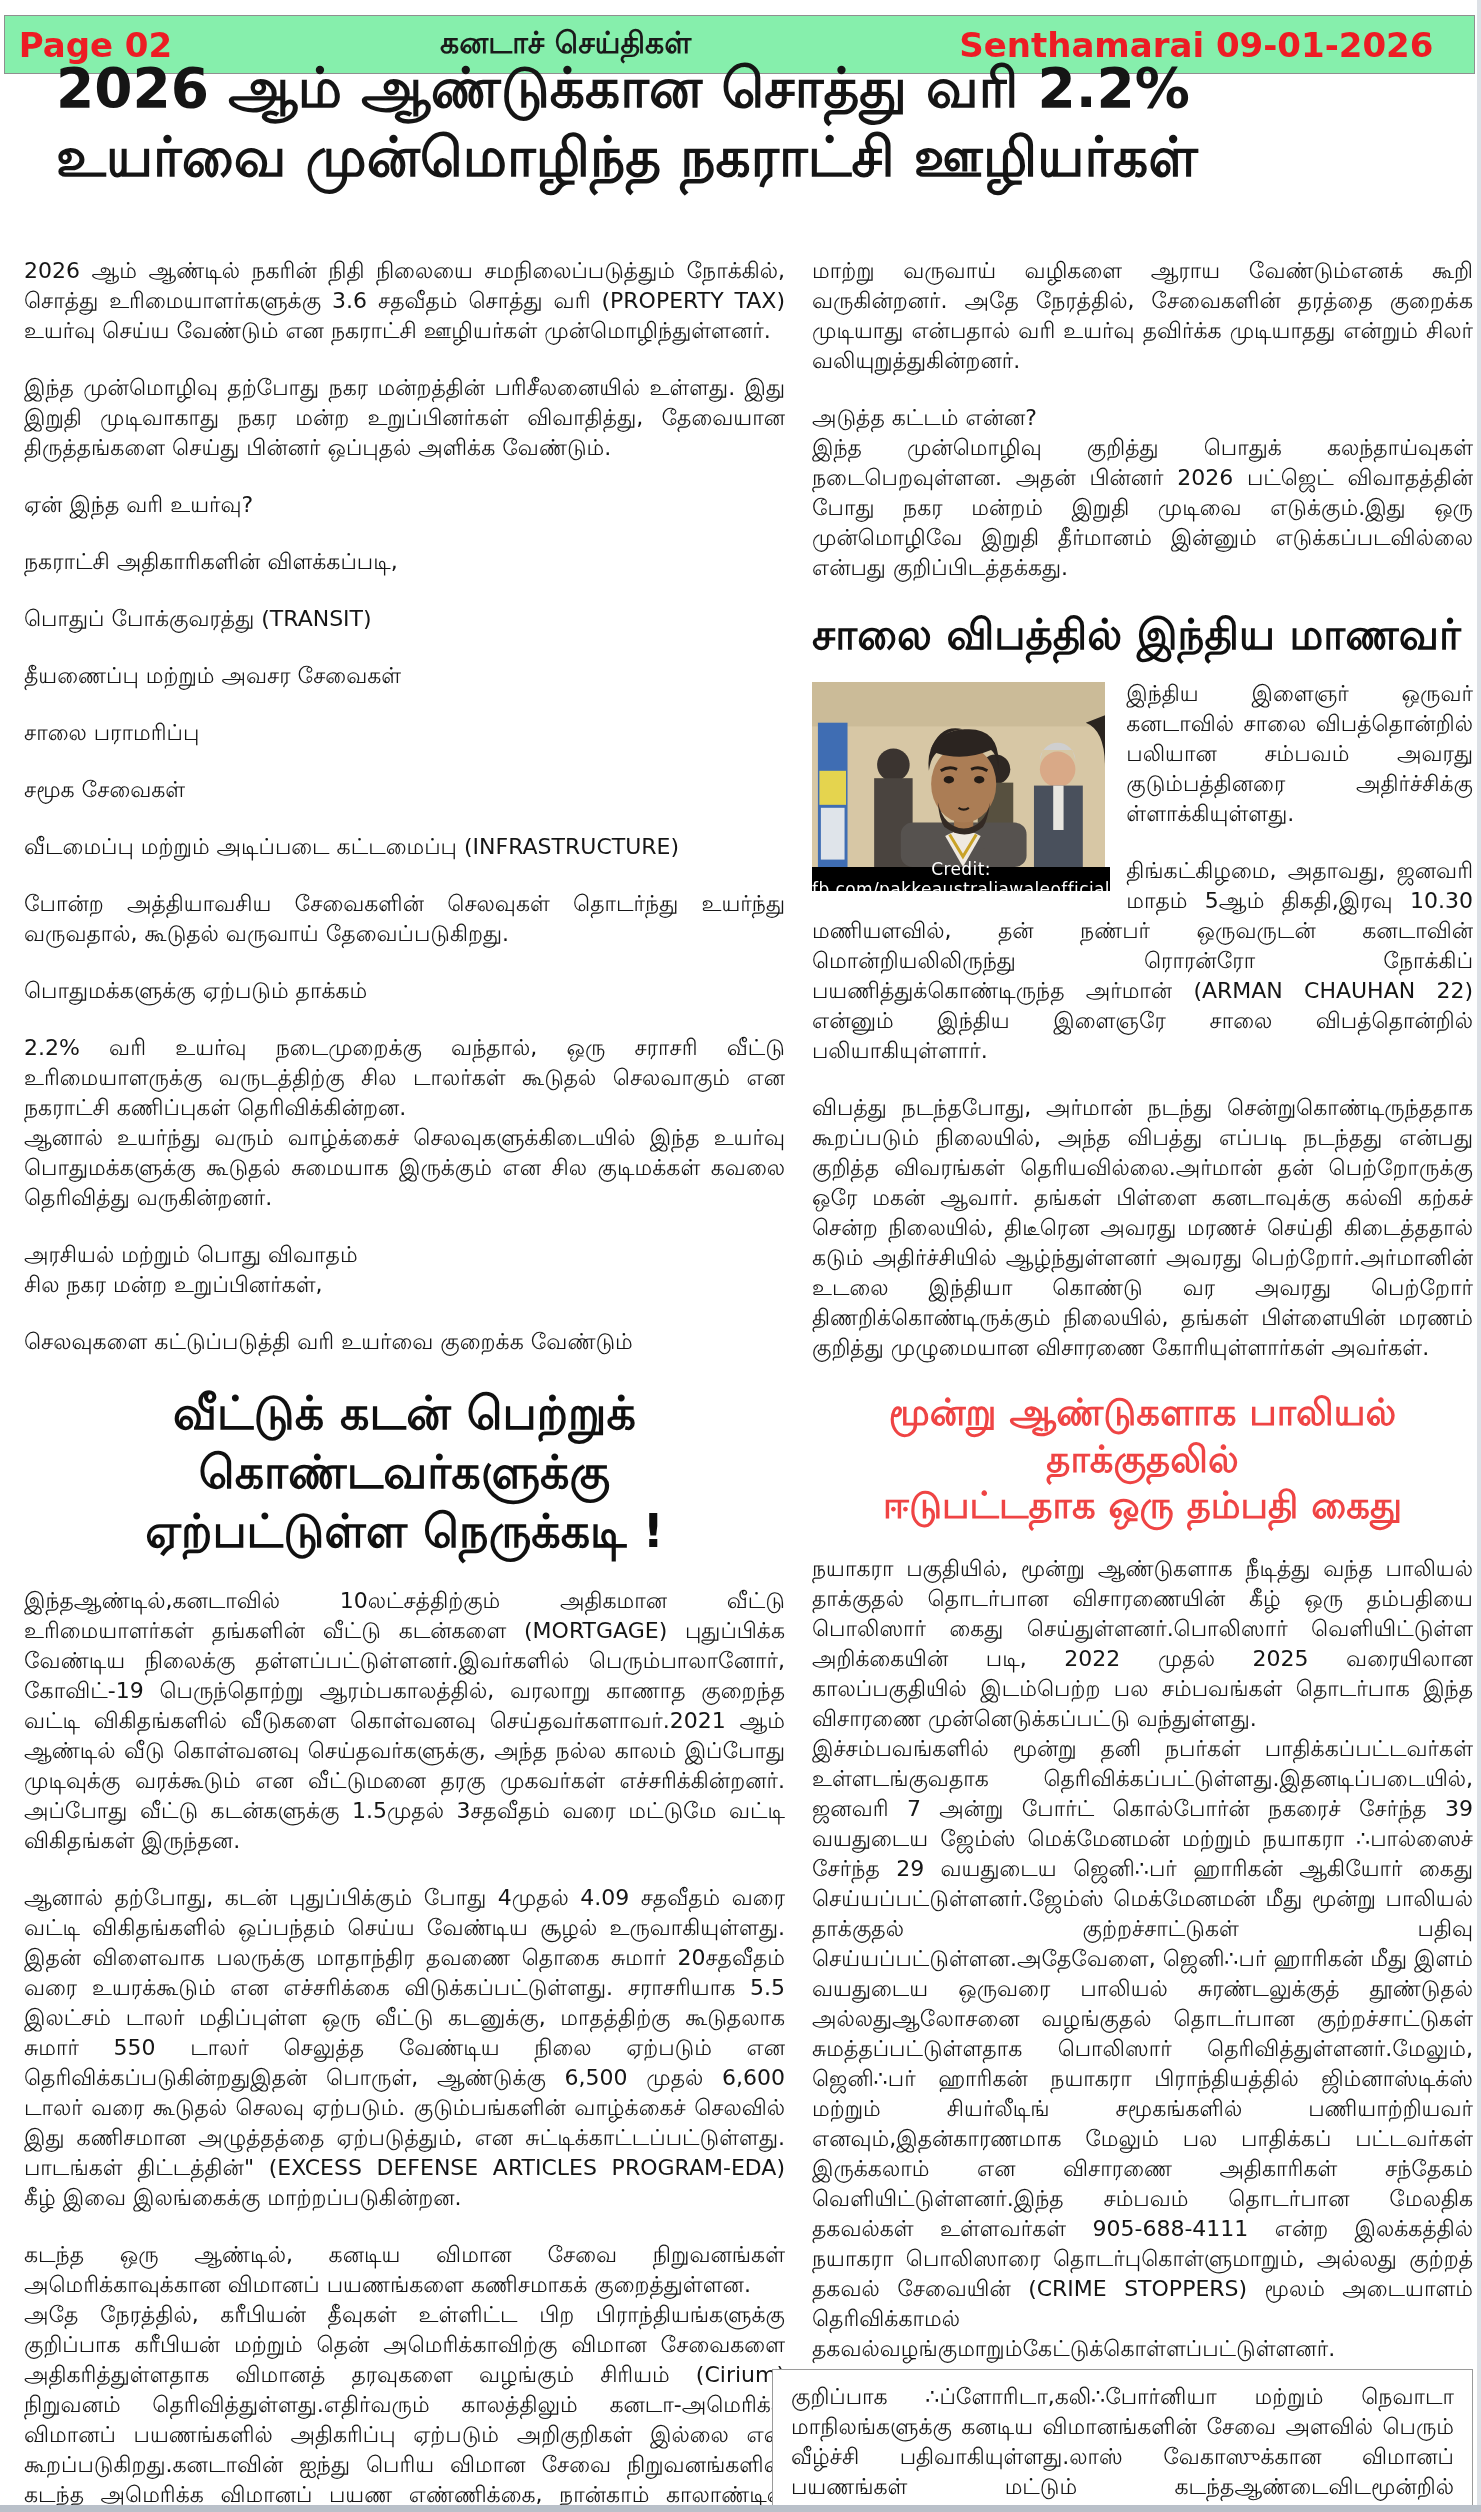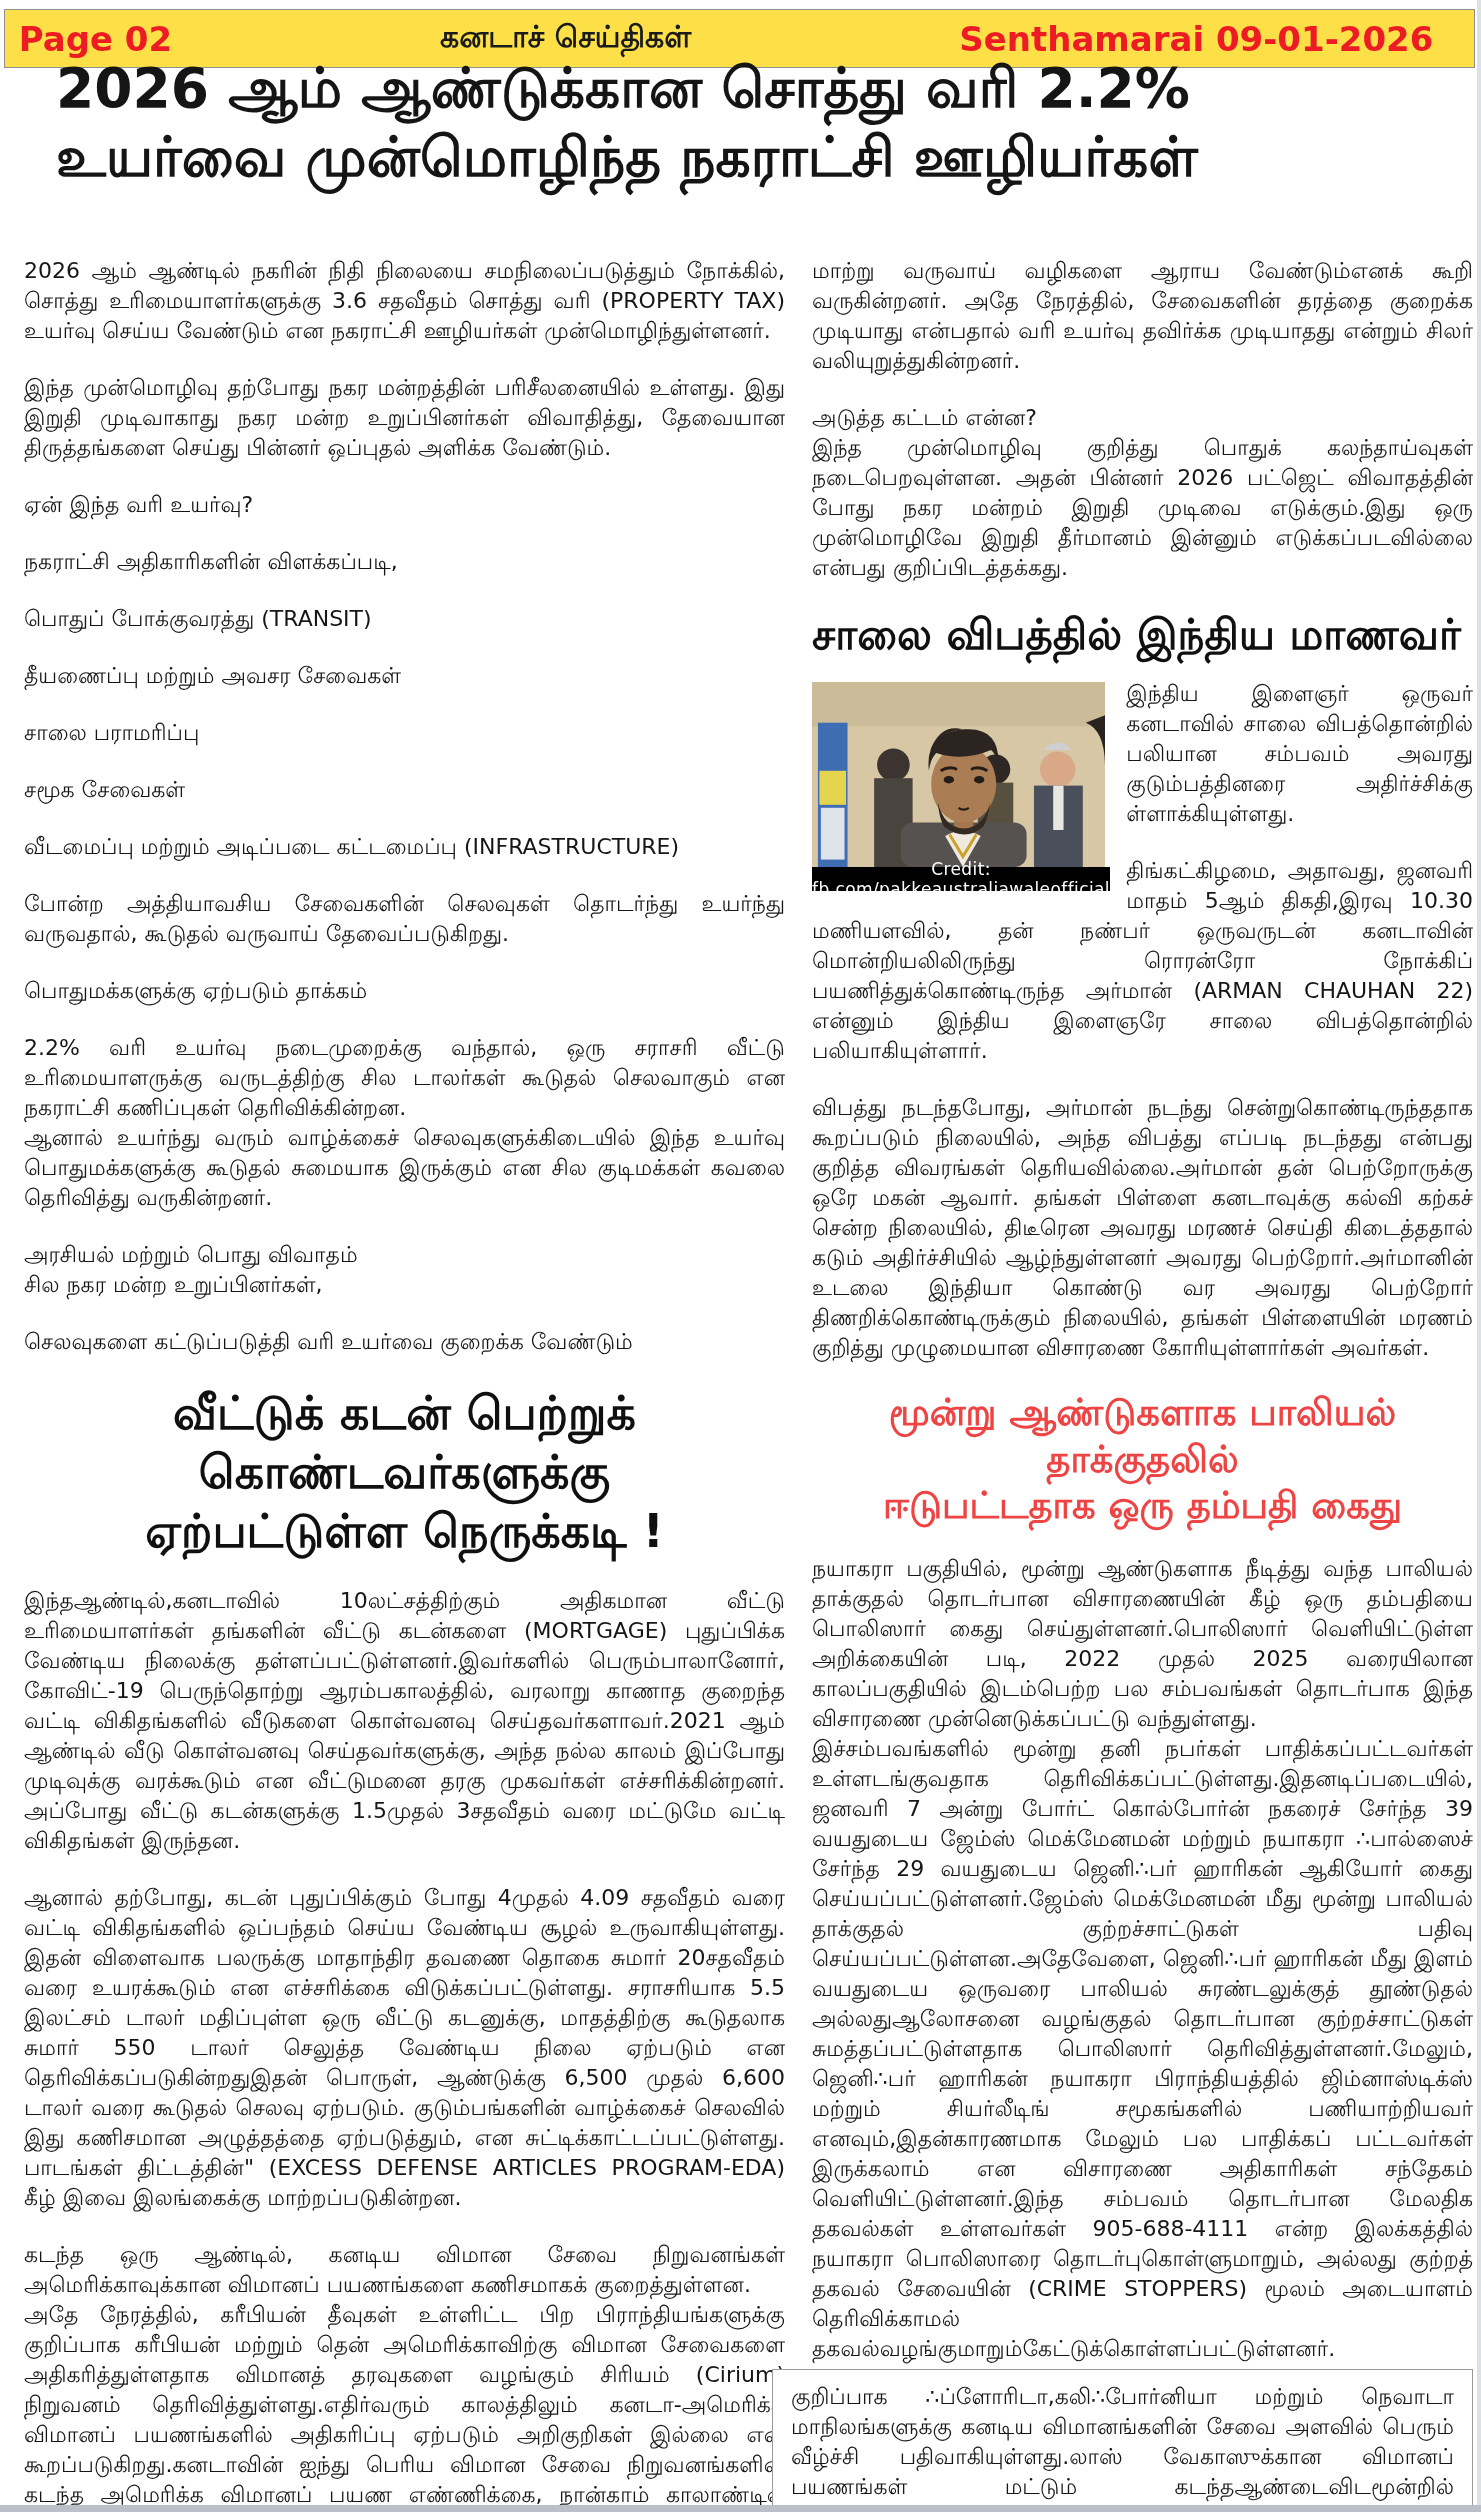--- a/index.html
+++ b/index.html
@@ -3,22 +3,22 @@
 <meta charset="utf-8">
 <style>
   html,body{margin:0;padding:0;background:#ffffff;}
   .page{
     position:relative;width:1481px;height:2512px;background:#ffffff;
     font-family:"DejaVu Sans","Liberation Sans",sans-serif;color:#111111;
     overflow:hidden;
   }
   
   .header-bar{
-    position:absolute;left:4.4px;top:9px;width:1471px;height:59px;
-    border:1.5px solid #8f8f8f;background:#fde047;box-sizing:border-box;
+    position:absolute;left:4.4px;top:15px;width:1471px;height:59px;
+    border:1.5px solid #8f8f8f;background:#86efac;box-sizing:border-box;
     display:flex;align-items:center;justify-content:space-between;
   }
   .hdr-left{color:#ed1c24;font-weight:bold;font-size:34px;margin-left:13.3px;white-space:nowrap;}
   .hdr-center{color:#1a1a1a;font-size:30px;font-weight:bold;white-space:nowrap;}
   .hdr-right{color:#ed1c24;font-weight:bold;font-size:34px;margin-right:41px;white-space:nowrap;}
   
   .main-headline{
     position:absolute;left:56px;top:54px;width:1385px;margin:0;
     font-size:55px;line-height:1.26;font-weight:bold;color:#151515;text-align:left;
   }

